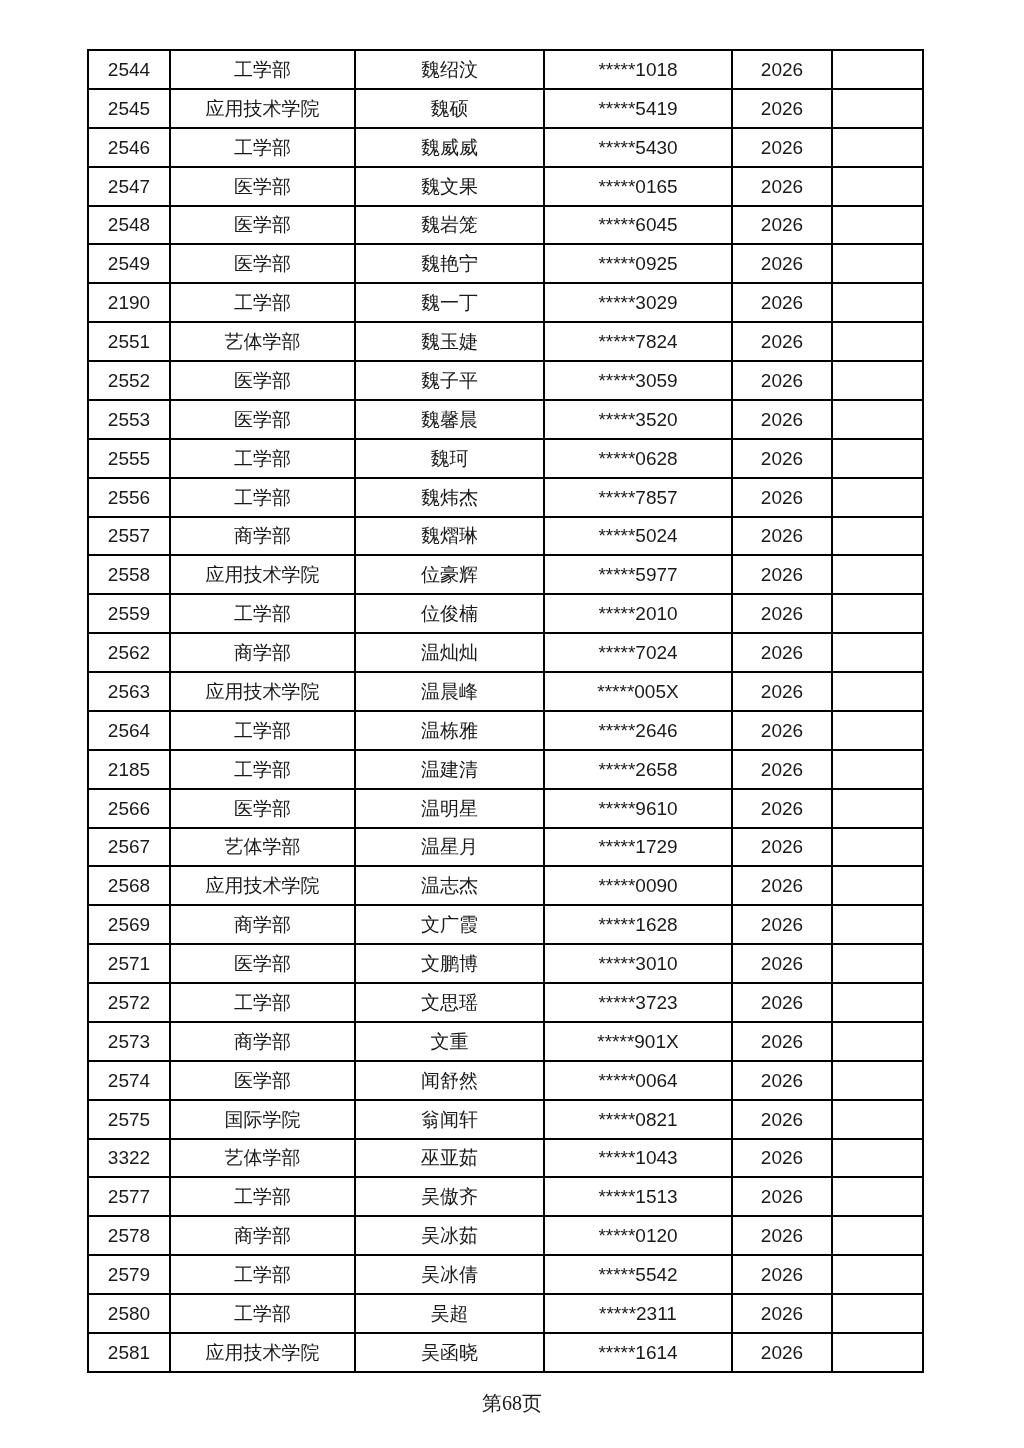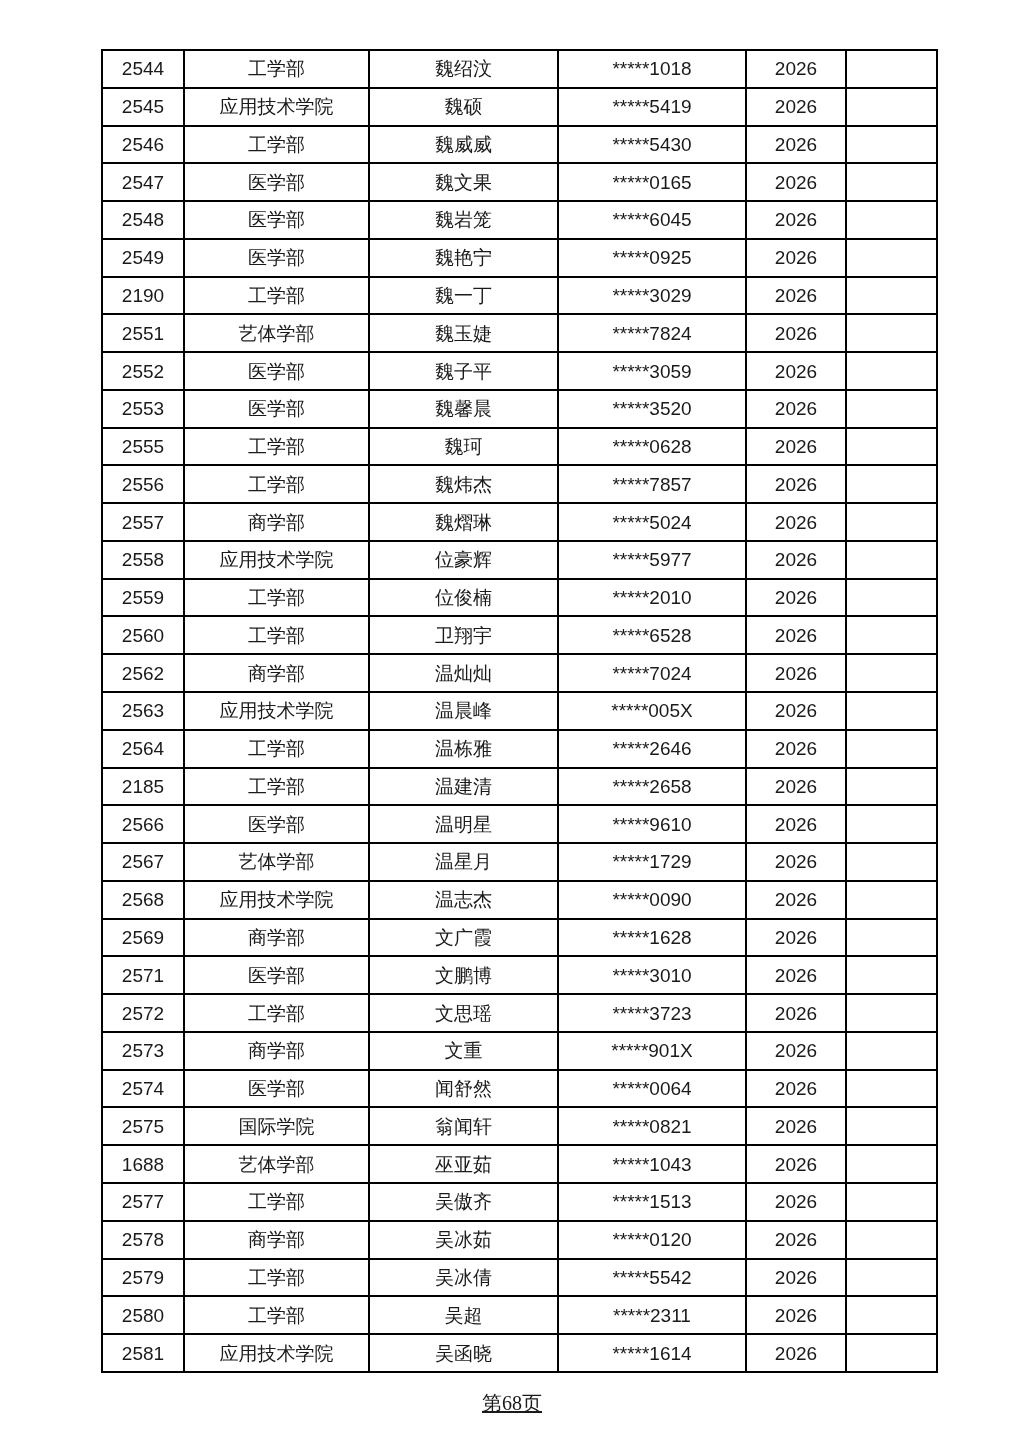--- a/index.html
+++ b/index.html
@@ -11,21 +11,21 @@
     position: relative;
     width: 1024px;
     height: 1448px;
     background: #ffffff;
     font-family: "Liberation Sans", "DejaVu Sans", sans-serif;
     color: #1a1a1a;
     overflow: hidden;
   }
   table.roster {
     position: absolute;
-    left: 101px;
+    left: 87px;
     top: 49px;
     width: 835px;
     height: 1324px;
     border-collapse: collapse;
     table-layout: fixed;
   }
   table.roster td {
     border: 2px solid #000000;
     text-align: center;
     vertical-align: middle;
@@ -37,21 +37,20 @@
   }
   .footer {
     position: absolute;
     top: 1390px;
     left: 0;
     width: 100%;
     text-align: center;
     font-size: 20px;
     font-family: "Liberation Serif", "DejaVu Serif", serif;
     color: #1a1a1a;
-    text-decoration: underline;
   }
 </style>
 </head>
 <body>
 
 <div class="page">
 
   <table class="roster">
     <colgroup>
         <col style="width: 82px;">
@@ -176,28 +175,20 @@
         </tr>
         <tr>
           <td>2559</td>
           <td>工学部</td>
           <td>位俊楠</td>
           <td>*****2010</td>
           <td>2026</td>
           <td></td>
         </tr>
         <tr>
-          <td>2560</td>
-          <td>工学部</td>
-          <td>卫翔宇</td>
-          <td>*****6528</td>
-          <td>2026</td>
-          <td></td>
-        </tr>
-        <tr>
           <td>2562</td>
           <td>商学部</td>
           <td>温灿灿</td>
           <td>*****7024</td>
           <td>2026</td>
           <td></td>
         </tr>
         <tr>
           <td>2563</td>
           <td>应用技术学院</td>
@@ -288,21 +279,21 @@
         </tr>
         <tr>
           <td>2575</td>
           <td>国际学院</td>
           <td>翁闻轩</td>
           <td>*****0821</td>
           <td>2026</td>
           <td></td>
         </tr>
         <tr>
-          <td>1688</td>
+          <td>3322</td>
           <td>艺体学部</td>
           <td>巫亚茹</td>
           <td>*****1043</td>
           <td>2026</td>
           <td></td>
         </tr>
         <tr>
           <td>2577</td>
           <td>工学部</td>
           <td>吴傲齐</td>

